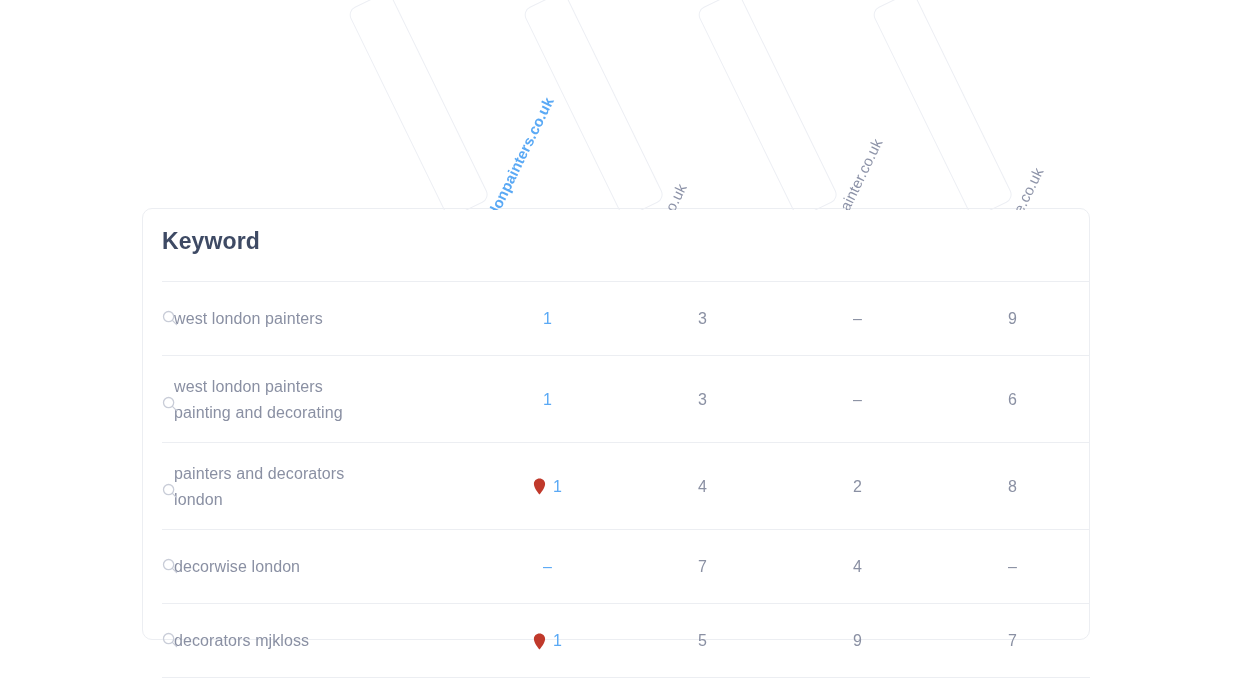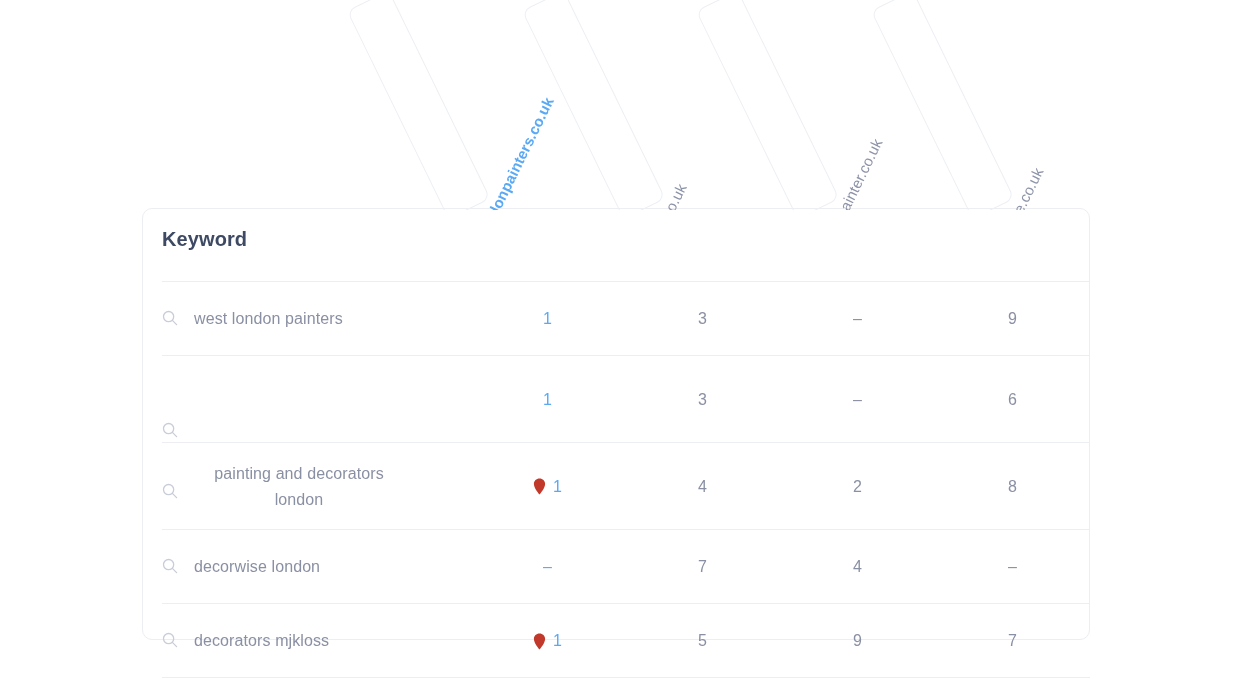--- a/index.html
+++ b/index.html
@@ -77,21 +77,21 @@
     position: absolute;
     left: 162px;
     top: 228px;
     width: 928px;
     height: 52px;
   }
   .head-keyword {
     position: absolute;
     left: 0;
     top: 0;
-    font-size: 20px;
+    font-size: 23px;
     font-weight: bold;
     color: #3e4a64;
     letter-spacing: 0.1px;
   }
   .head-rule {
     position: absolute;
     left: 162px;
     top: 281px;
     width: 928px;
     height: 1px;
@@ -117,25 +117,23 @@
     left: 20px;
     right: 0;
     bottom: 0;
     height: 1px;
     background: #eceef2;
   }
 
   .cell-keyword {
     position: relative;
     width: 328px;
-    padding-left: 20px;
     box-sizing: border-box;
     display: flex;
     align-items: flex-start;
-    text-align: center;
   }
   .search-ico {
     position: absolute;
     left: 20px;
     top: 50%;
     margin-top: -9px;
     width: 16px;
     height: 16px;
     flex: none;
   }
@@ -211,20 +209,21 @@
           <span class="val">9</span>
         </div>
         <div class="row-sep"></div>
       </div>
       <div class="row tall">
         <div class="cell-keyword">
           <span class="search-ico"><svg viewBox="0 0 16 16" width="16" height="16">
               <circle cx="6.6" cy="6.6" r="5.1" fill="none" stroke="#c9cdd8" stroke-width="1.3"></circle>
               <line x1="10.4" y1="10.4" x2="14.6" y2="14.6" stroke="#c9cdd8" stroke-width="1.3" stroke-linecap="round"></line>
             </svg></span>
+          <span class="kw-text">west london painters painting and decorating</span>
         </div>
         <div class="cell-rank accent">
           <span class="val">1</span>
         </div>
         <div class="cell-rank">
           <span class="val">3</span>
         </div>
         <div class="cell-rank">
           <span class="val">–</span>
         </div>
@@ -232,21 +231,21 @@
           <span class="val">6</span>
         </div>
         <div class="row-sep"></div>
       </div>
       <div class="row tall">
         <div class="cell-keyword">
           <span class="search-ico"><svg viewBox="0 0 16 16" width="16" height="16">
               <circle cx="6.6" cy="6.6" r="5.1" fill="none" stroke="#c9cdd8" stroke-width="1.3"></circle>
               <line x1="10.4" y1="10.4" x2="14.6" y2="14.6" stroke="#c9cdd8" stroke-width="1.3" stroke-linecap="round"></line>
             </svg></span>
-          <span class="kw-text">painting and decorators london</span>
+          <span class="kw-text">painters and decorators london</span>
         </div>
         <div class="cell-rank accent">
           <span class="pin-ico"><svg viewBox="0 0 13 17" width="13" height="17">
               <path d="M6.5 0.6C3.3 0.6 0.9 3.0 0.9 6.1c0 4.0 5.0 9.9 5.2 10.1.2.2.6.2.8 0 .2-.2 5.2-6.1 5.2-10.1 0-3.1-2.4-5.5-5.6-5.5z" fill="#c0392b"></path>
               <circle cx="6.5" cy="6.0" r="2.0" fill="#ffffff" fill-opacity="0.0"></circle>
             </svg></span>
           <span class="val">1</span>
         </div>
         <div class="cell-rank">
           <span class="val">4</span>

